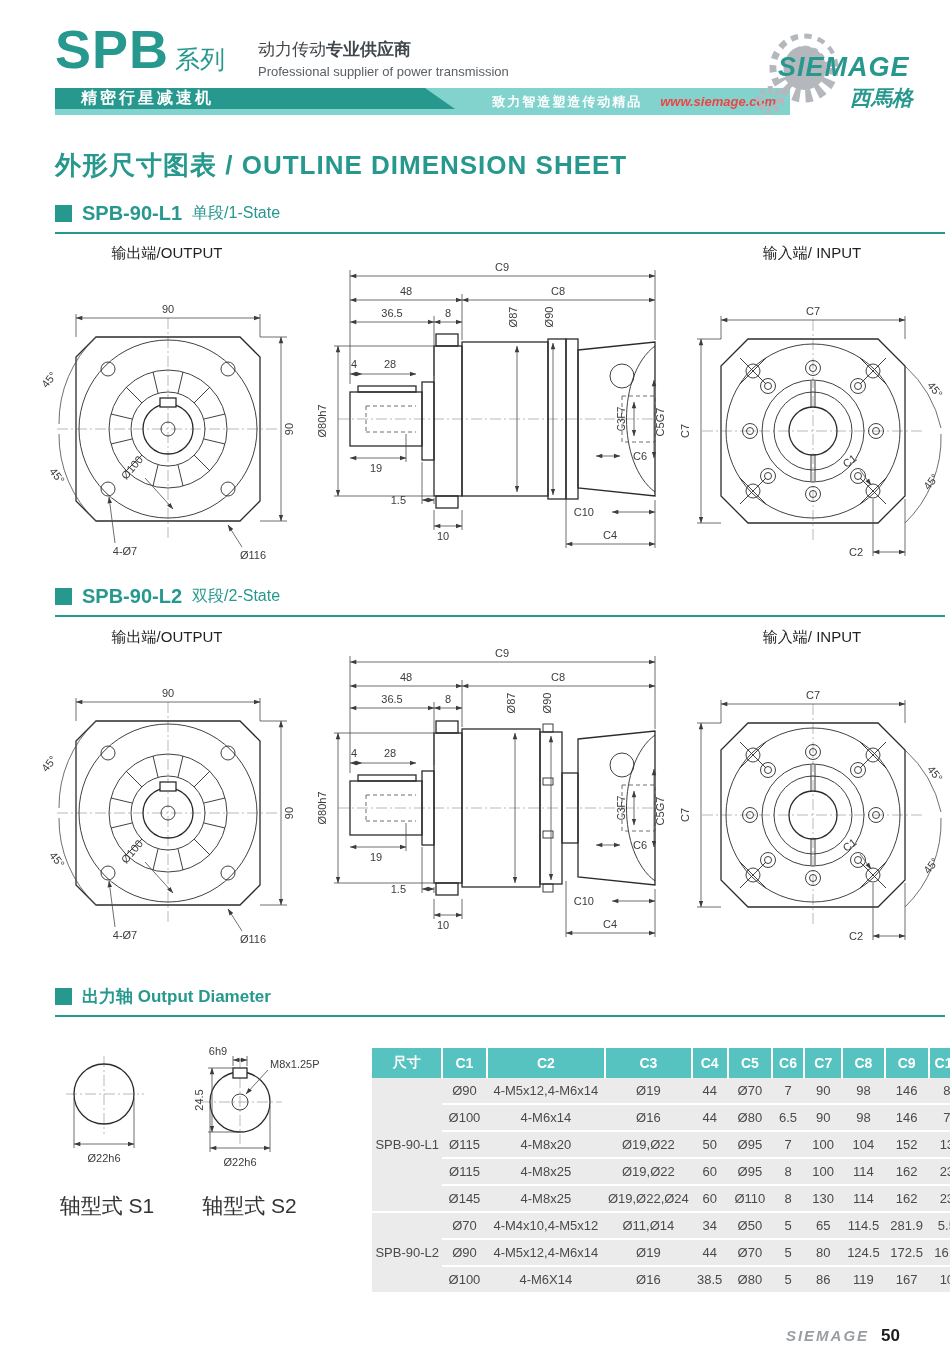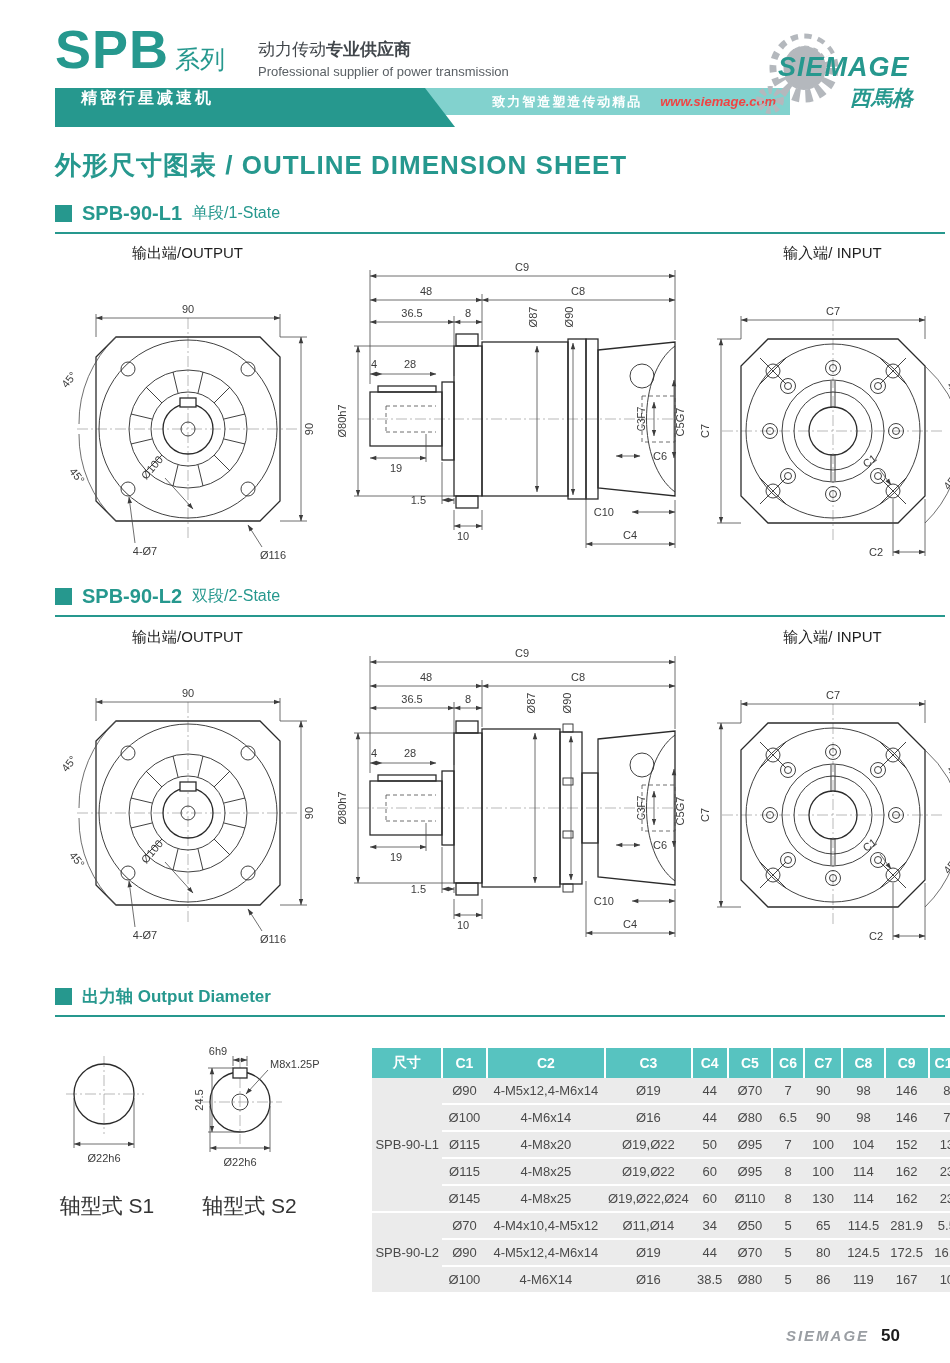--- a/index.html
+++ b/index.html
@@ -9,23 +9,23 @@
   *{box-sizing:border-box;}
   html,body{margin:0;padding:0;}
   body{position:relative;width:950px;height:1363px;background:#fff;
        font-family:"Liberation Sans",sans-serif;overflow:hidden;color:#333;}
   .abs{position:absolute;}
   
   .spb{left:55px;top:22px;display:flex;align-items:baseline;}
   .spb .big{font-size:54px;font-weight:bold;color:var(--teal);letter-spacing:1px;line-height:1;}
   .spb .suf{font-size:25px;color:var(--teal);margin-left:6px;font-weight:normal;}
   .band{left:55px;top:88px;width:735px;height:27px;background:var(--band);}
-  .band-dark{left:55px;top:88px;width:400px;height:39px;background:var(--teal);
+  .band-dark{left:55px;top:88px;width:400px;height:21px;background:var(--teal);
              clip-path:polygon(0 0,calc(100% - 30px) 0,100% 100%,0 100%);
-             display:flex;align-items:flex-start;padding-left:26px;}
+             display:flex;align-items:center;padding-left:26px;}
   .band-dark span{color:#fff;font-size:16px;font-weight:bold;letter-spacing:3px;}
   .slogan{left:55px;top:88px;width:735px;height:27px;display:flex;align-items:center;
           justify-content:flex-end;padding-right:14px;gap:18px;}
   .slogan .cn{color:#fff;font-size:13px;font-weight:bold;letter-spacing:2px;}
   .slogan .url{color:#ef4444;font-size:13px;font-weight:bold;font-style:italic;text-align:center;}
   .supplier{left:258px;top:38px;}
   .supplier .cn{font-size:17px;color:#41464b;}
   .supplier .cn b{font-weight:bold;}
   .supplier .en{font-size:13px;color:#5a6065;margin-top:3px;}
   .logo{right:8px;top:26px;width:190px;height:92px;}
@@ -35,21 +35,21 @@
                  font-style:italic;color:var(--teal);}
   
   .page-title{left:55px;top:148px;color:var(--teal);font-size:26px;font-weight:bold;letter-spacing:1px;}
   .sec{left:55px;width:890px;border-bottom:2px solid var(--teal);padding-bottom:7px;
        display:flex;align-items:center;gap:10px;}
   .sec .sq{width:17px;height:17px;background:var(--teal);flex:0 0 auto;}
   .sec .model{color:var(--teal);font-weight:bold;font-size:20px;}
   .sec .stage{color:var(--teal);font-size:16px;}
   .sec3 .model{font-size:17px;font-weight:bold;}
   
-  .drawrow{left:45px;width:905px;display:flex;justify-content:flex-start;}
+  .drawrow{left:37px;width:905px;display:flex;justify-content:center;}
   .viewblock{text-align:center;}
   .viewtitle{font-size:15px;color:#1f1f1f;height:22px;}
   svg text{font-family:"Liberation Sans",sans-serif;}
   .dim{font-size:11px;fill:var(--dim);}
   .dimS{font-size:10px;fill:var(--dim);}
   .ol{stroke:var(--ink);stroke-width:1.3;fill:none;}
   .ol2{stroke:var(--ink);stroke-width:0.9;fill:none;}
   .olf{stroke:var(--ink);stroke-width:1.3;fill:#fff;}
   .dl{stroke:#4a4a4a;stroke-width:0.8;fill:none;}
   .cl{stroke:#8a8a8a;stroke-width:0.6;stroke-dasharray:11 3 2 3;fill:none;}

